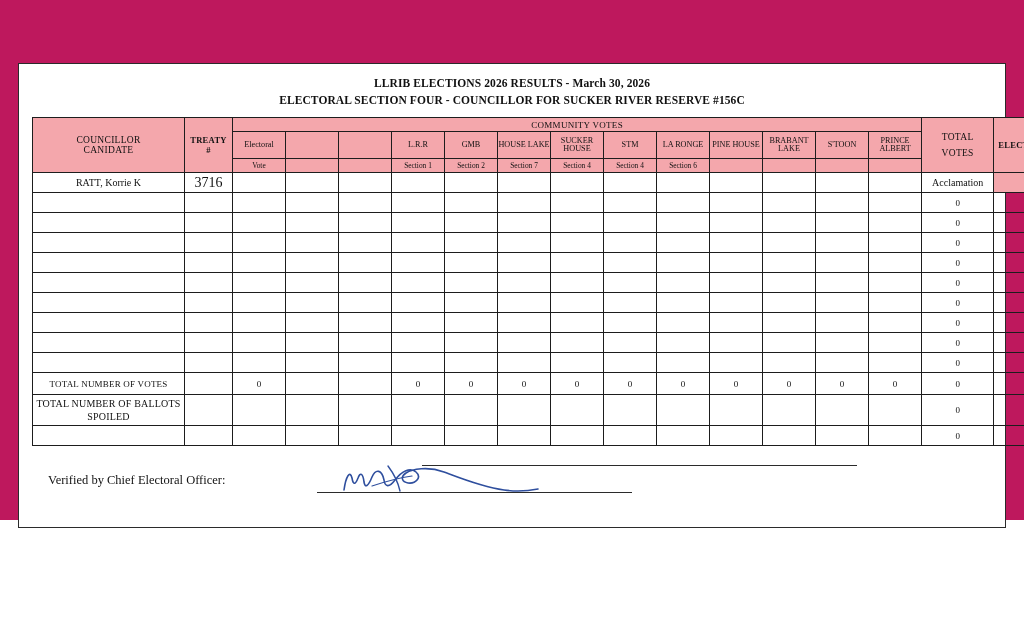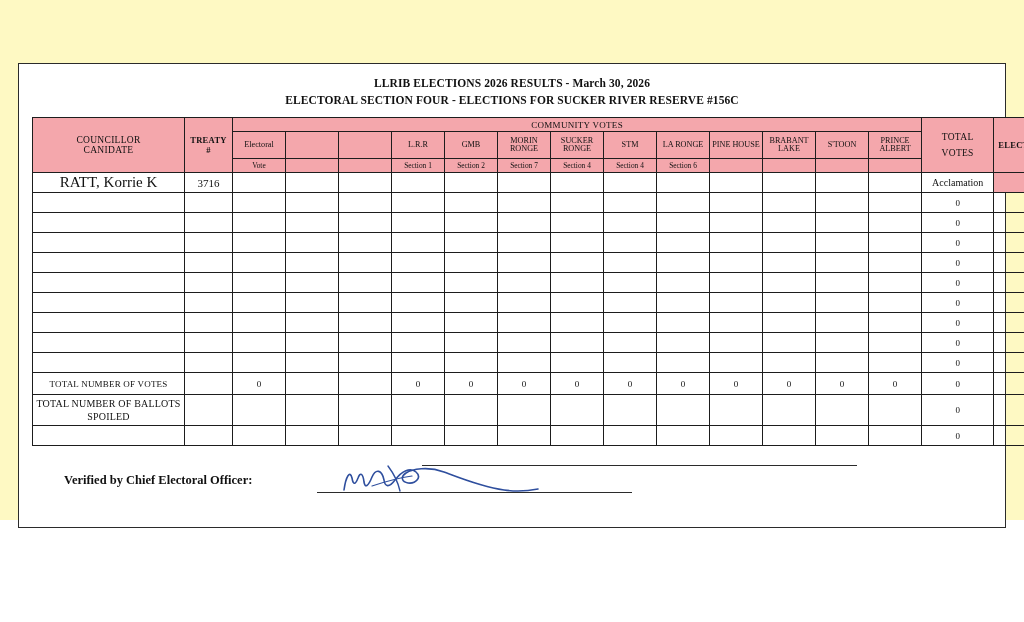--- a/index.html
+++ b/index.html
@@ -10,21 +10,21 @@
   body {
     width: 1024px;
     height: 622px;
     font-family: "Liberation Serif", serif;
     overflow: hidden;
   }
   .page {
     position: relative;
     width: 1024px;
     height: 520px;
-    background: #fef9c3;
+    background: #be185d;
   }
   
   .sheet {
     position: absolute;
     left: 18px;
     top: 63px;
     width: 988px;
     height: 465px;
     background: #ffffff;
     border: 1.5px solid #2b2b2b;
@@ -99,26 +99,26 @@
   .cand-col { width: 152px; }
   .treaty-col { width: 48px; }
   .vote-col { width: 53px; }
   .total-col { width: 72px; }
   .elected-col { width: 52px; }
 
   .data-row td { height: 19px; }
   .name-cell {
     text-align: left;
     padding-left: 7px;
-    font-size: 15px;
+    font-size: 10px;
     font-weight: normal;
     margin-top: 24px;
   }
   .treaty-cell {
-    font-size: 11px;
+    font-size: 14px;
     font-weight: bold;
   }
   .total-cell {
     font-weight: bold;
     font-size: 9px;
   }
   .accl-cell {
     font-weight: bold;
     font-size: 10px;
   }
@@ -143,24 +143,24 @@
   .last-row td { height: 19px; }
 
   
   .verify {
     position: relative;
     margin: 14px 13px 0 13px;
     height: 50px;
   }
   .verify-label {
     position: absolute;
-    left: 32px;
+    left: 16px;
     top: 13px;
     font-size: 12.5px;
-    font-weight: bold;
+    font-weight: normal;
     color: #111;
   }
   .sig-line {
     position: absolute;
     left: 285px;
     top: 32px;
     width: 315px;
     border-bottom: 1.2px solid #2b2b2b;
   }
   .signature {
@@ -181,21 +181,21 @@
   }
 </style>
 </head>
 <body>
 
 <div class="page">
   <div class="sheet">
 
     <div class="titles">
       <div class="title-line">LLRIB ELECTIONS 2026 RESULTS - March 30, 2026</div>
-      <div class="title-line">ELECTORAL SECTION FOUR - ELECTIONS FOR SUCKER RIVER RESERVE #156C</div>
+      <div class="title-line">ELECTORAL SECTION FOUR - COUNCILLOR FOR SUCKER RIVER RESERVE #156C</div>
     </div>
 
     <div class="table-wrap">
       <table class="results">
         <colgroup>
           <col class="cand-col">
           <col class="treaty-col">
           <col class="vote-col">
             <col class="vote-col">
             <col class="vote-col">
@@ -229,22 +229,22 @@
               <div>VOTES</div>
             </td>
             <td class="hdr-pink small" rowspan="3">ELECTED</td>
           </tr>
           <tr>
             <td class="loc loc-left">Electoral</td>
             <td class="loc"></td>
             <td class="loc"></td>
             <td class="loc">L.R.R</td>
             <td class="loc">GMB</td>
-            <td class="loc">MORIN RONGE</td>
-            <td class="loc">SUCKER RONGE</td>
+            <td class="loc">HOUSE LAKE</td>
+            <td class="loc">SUCKER HOUSE</td>
             <td class="loc">STM</td>
             <td class="loc">LA RONGE</td>
             <td class="loc">PINE HOUSE</td>
             <td class="loc">BRABANT LAKE</td>
             <td class="loc">S'TOON</td>
             <td class="loc">PRINCE ALBERT</td>
           </tr>
           <tr>
             <td class="loc-sub">Vote</td>
             <td class="loc-sub"></td>

